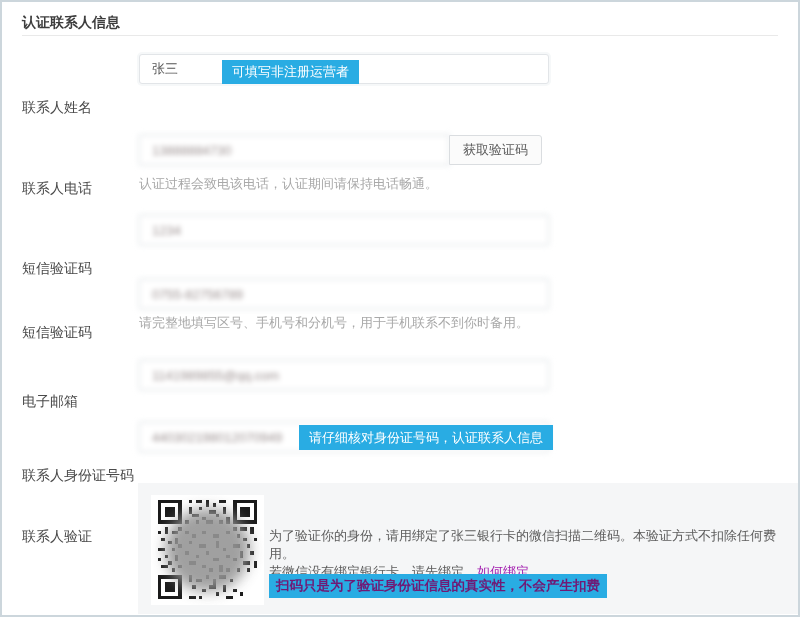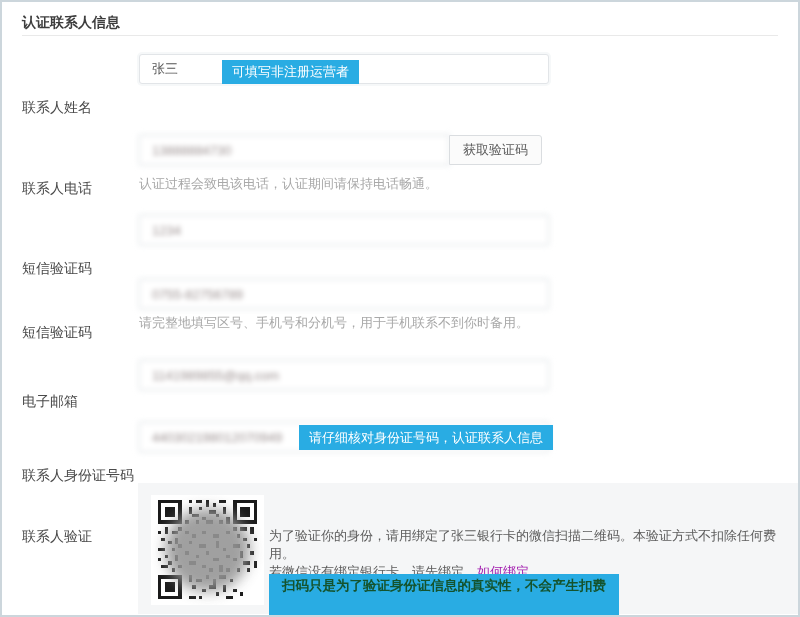--- a/index.html
+++ b/index.html
@@ -57,23 +57,23 @@
   .qr-blur {
     position:absolute; left:14px; top:13px; width:85px; height:84px;
     background:#969696; border-radius:50%; filter:blur(7px); opacity:.9;
   }
   .verify-text {
     position:absolute; left:131px; top:44px; width:520px;
     font-size:13px; color:#5c5c5c; line-height:18px;
   }
   .verify-link { color:#a21caf; cursor:pointer; }
   .verify-banner {
-    position:absolute; left:131px; top:91px; height:41px; line-height:24px;
-    display:inline-block; background:#29ace3; color:#14532d;
-    font-size:13.5px; font-weight:bold; padding:0 13px; white-space:nowrap;
+    position:absolute; left:131px; top:91px; height:24px; line-height:24px;
+    display:inline-block; background:#29ace3; color:#701a75;
+    font-size:13.5px; font-weight:bold; padding:0 7px; white-space:nowrap;
   }
 </style>
 </head>
 <body>
 
 <div class="page">
 
   <div class="page-title">认证联系人信息</div>
   <div class="divider"></div>
 

